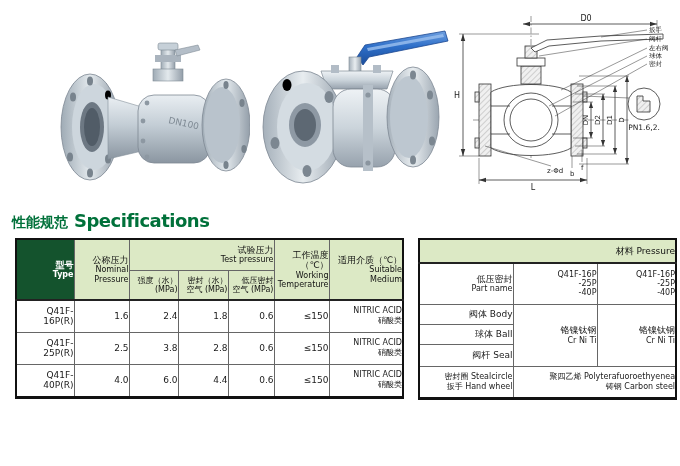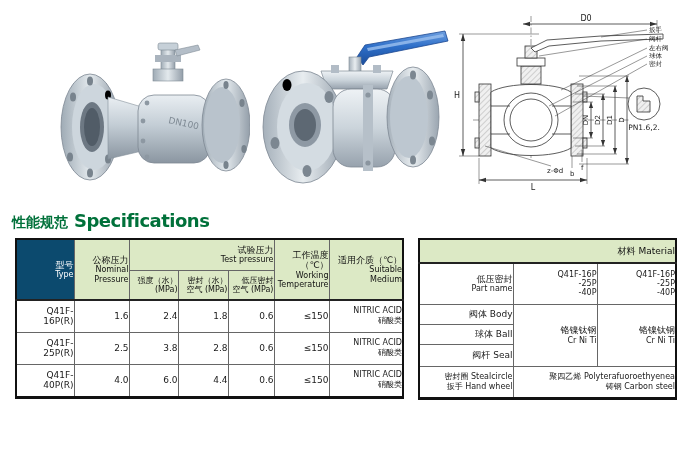--- a/index.html
+++ b/index.html
@@ -8,21 +8,21 @@
 
   
   .sec-title{position:absolute;font-weight:bold;color:#00713a;font-size:14px;letter-spacing:0;white-space:nowrap;}
   .sec-title .en{margin-left:6px;font-size:18px;letter-spacing:-0.5px;}
 
   
   table{border-collapse:collapse;table-layout:fixed;}
   td{border:1px solid #666;padding:0;text-align:right;vertical-align:middle;line-height:1.15;font-size:9px;}
   .spec-table{position:absolute;left:15px;top:238px;width:387px;border-top:2px solid #111;border-bottom:3px solid #111;border-left:2px solid #111;border-right:2px solid #111;}
   .mat-table{position:absolute;left:418px;top:238px;width:257px;border-top:2px solid #111;border-bottom:3px solid #111;border-left:2px solid #111;border-right:2px solid #111;}
-  .hdr-dark{background:#0c4a6e;color:#fff;}
+  .hdr-dark{background:#14532d;color:#fff;font-weight:bold;}
   .hdr-light{background:#dce9c5;color:#111;}
   .hdr-sep{border-bottom:2px solid #222;}
   td .sub{font-size:8px;}
   td .zh{font-size:9px;}
   .cell-2l div{line-height:1.25;}
 
   
   .photo{position:absolute;}
   svg text{font-family:"DejaVu Sans","Liberation Sans",sans-serif;}
 </style>
@@ -354,21 +354,21 @@
 
 
   <table class="mat-table">
     <colgroup>
       <col style="width:94px">
         <col style="width:84px">
         <col style="width:79px">
     </colgroup>
     <tbody>
         <tr style="height:24px">
-      <td colspan="3" class="hdr-light hdr-sep">材料 Material</td>
+      <td colspan="3" class="hdr-light hdr-sep">材料 Pressure</td>
     </tr>
     <tr style="height:41px">
       <td>
         <div class="zh">低压密封</div>
         <div class="sub">Part name</div>
       </td>
       <td>
         <div class="sub">Q41F-16P</div>
         <div class="sub">-25P</div>
         <div class="sub">-40P</div>

